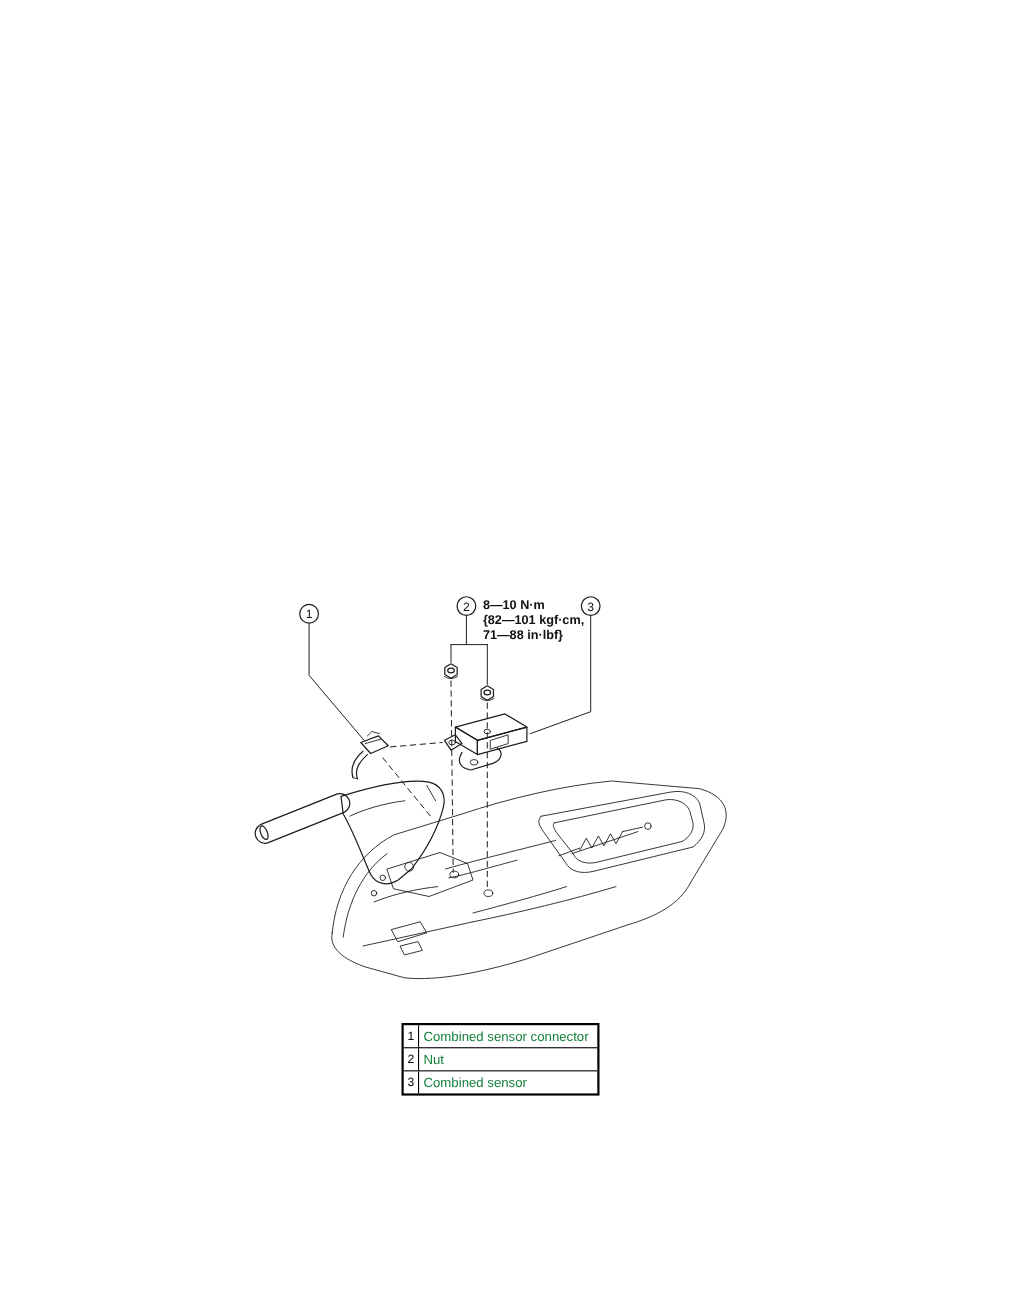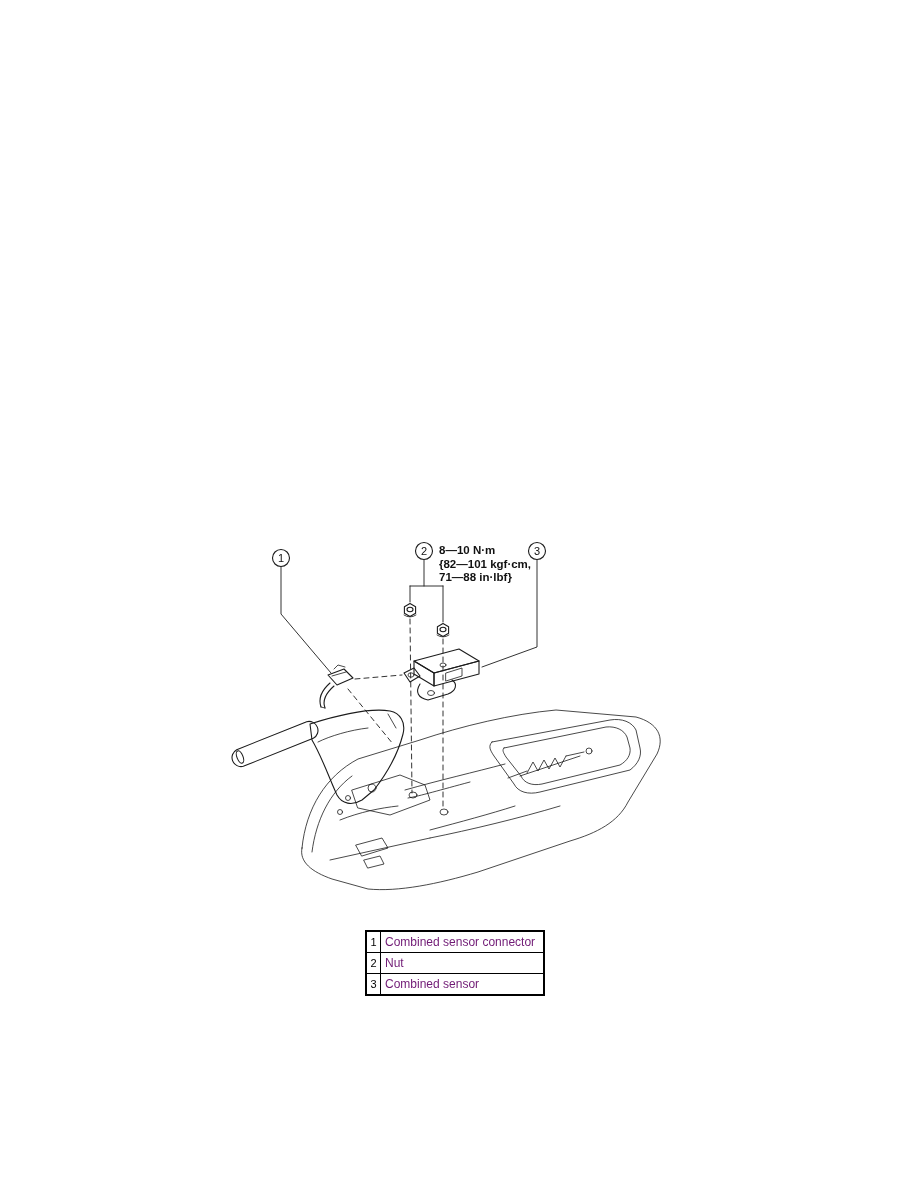--- a/index.html
+++ b/index.html
@@ -27,21 +27,21 @@
   }
   .legend-row{display:flex;align-items:stretch;height:20px;}
   .legend-row + .legend-row{border-top:1px solid #000;}
   .legend-num{
     width:13px;flex:0 0 13px;border-right:1px solid #000;
     display:flex;align-items:center;justify-content:center;
     font-size:11px;color:#000;
   }
   .legend-label{
     flex:1;display:flex;align-items:center;
-    padding:0 4px;font-size:12px;color:#701a75;white-space:nowrap;overflow:hidden;
+    padding:0 4px;font-size:12px;color:#15803d;white-space:nowrap;overflow:hidden;
   }
 </style>
 </head>
 <body>
 
 <div class="page">
 
   <svg class="diagram" viewBox="0 0 918 1188" xmlns="http://www.w3.org/2000/svg">
 
     <g class="ln dash">

